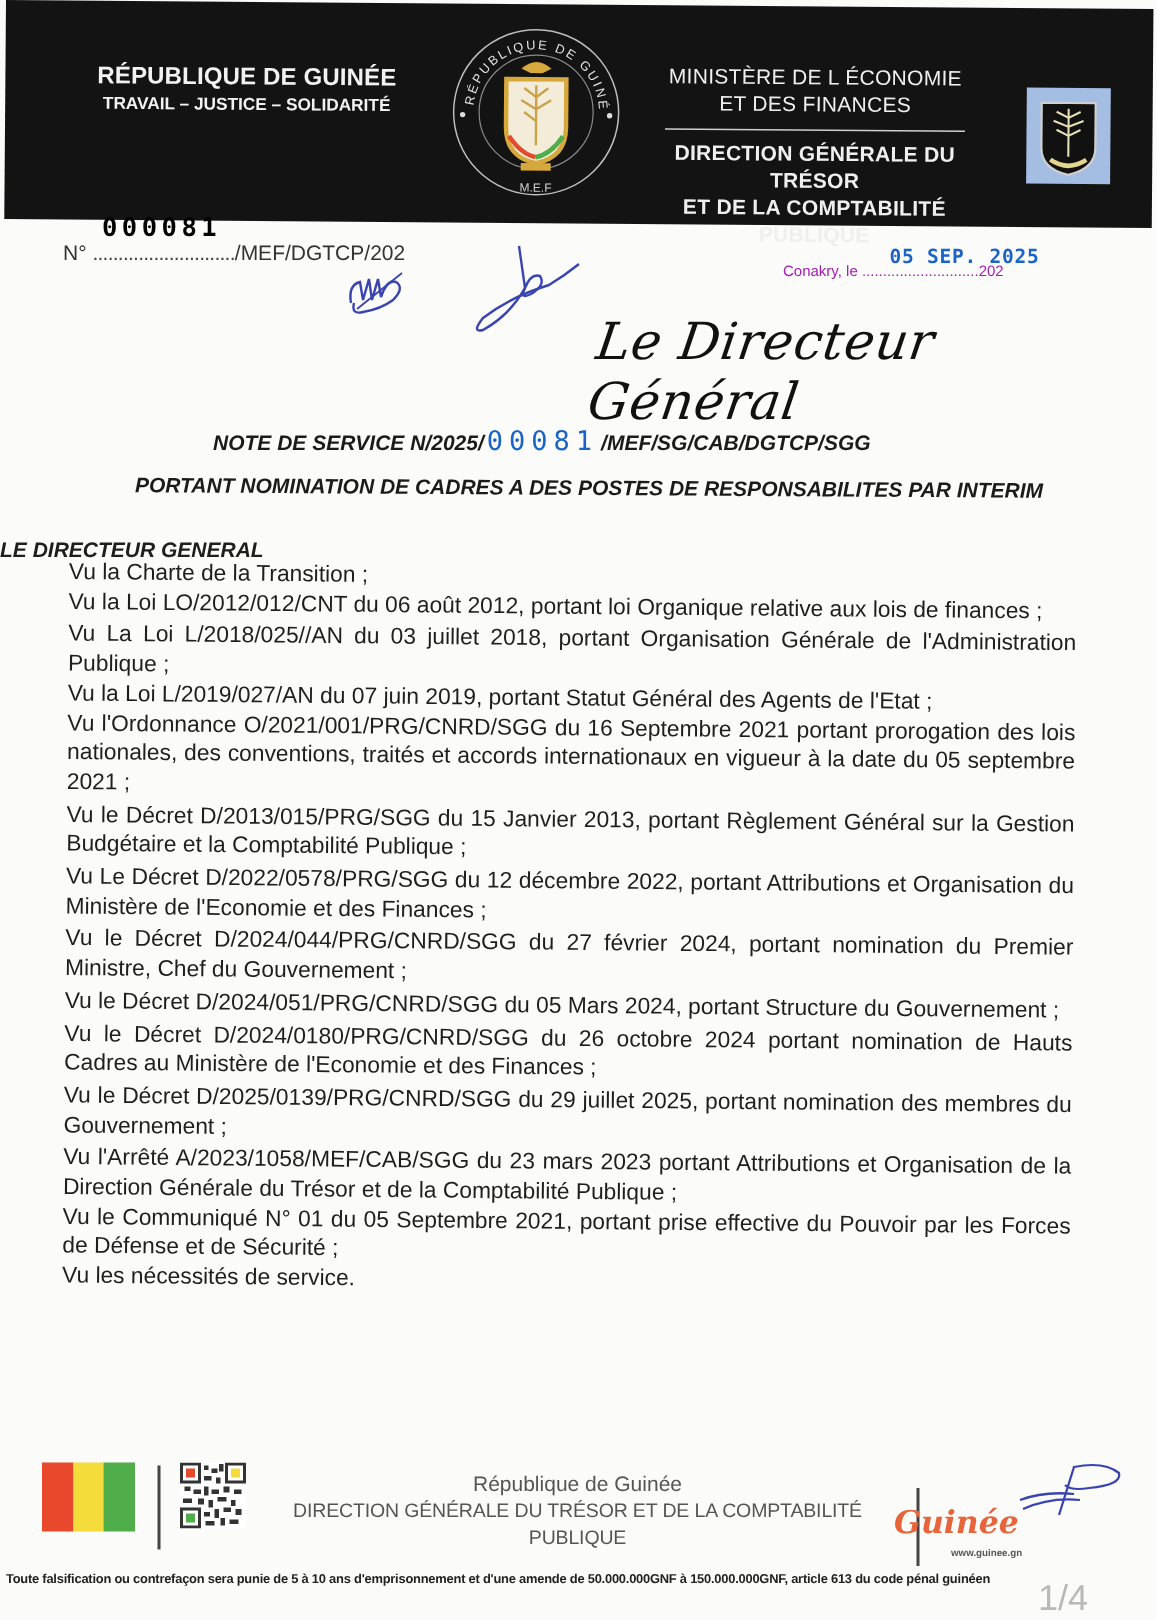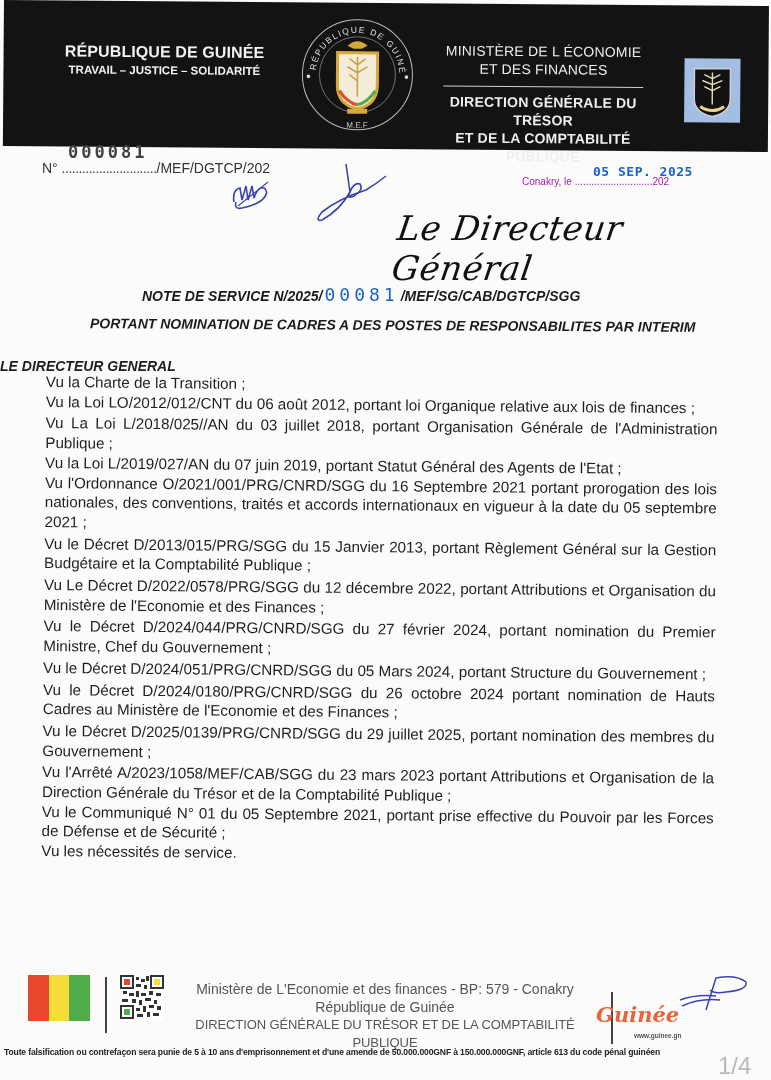--- a/index.html
+++ b/index.html
@@ -19,21 +19,21 @@
   .seal { position: absolute; left: 294px; top: 10px; width: 120px; height: 120px; }
   .hdr-right { position: absolute; left: 420px; top: 38px; width: 240px; text-align: center; color: #efefef; }
   .hdr-right .m1 { font-size: 14px; line-height: 18px; letter-spacing: 0.2px; }
   .hdr-right .rule { width: 200px; height: 1px; background: #cfcfcf; margin: 8px auto 6px; }
   .hdr-right .d1 { font-size: 14px; font-weight: bold; line-height: 18px; letter-spacing: 0.2px; }
   .crest-box { position: absolute; left: 681px; top: 53px; width: 56px; height: 64px; background: #a4bde2; }
   
   .ref { position: absolute; left: 42px; top: 160px; font-size: 14px; color: #333; }
   .ref .dots { letter-spacing: -0.5px; color: #444; }
   .stamp-num {
-    position: absolute; left: 68px; top: 142px; color: #404040;
+    position: absolute; left: 68px; top: 142px; color: #000000;
     font-family: "DejaVu Sans Mono", monospace; font-weight: bold; font-size: 17px; letter-spacing: 3px;
   }
   .date-line { position: absolute; left: 522px; top: 176px; font-size: 10px; color: #a21caf; }
   .stamp-date {
     position: absolute; left: 593px; top: 164px; color: #1a63c8;
     font-family: "DejaVu Sans Mono", monospace; font-weight: bold; font-size: 13px; letter-spacing: 0.5px;
   }
   .sig1 { position: absolute; left: 228px; top: 172px; width: 48px; height: 42px; }
   .sig2 { position: absolute; left: 310px; top: 162px; width: 80px; height: 62px; }
   .dg-script {
@@ -58,21 +58,21 @@
   .flag { position: absolute; left: 28px; top: 975px; width: 62px; height: 46px; display: flex; }
   .flag span { flex: 1; }
   .vbar { position: absolute; width: 2px; background: #444; }
   .qr { position: absolute; left: 120px; top: 975px; width: 44px; height: 44px; }
   .foot-text { position: absolute; left: 170px; top: 980px; width: 430px; text-align: center; color: #555; font-size: 14px; line-height: 18px; }
   .foot-text .f3 { font-size: 13px; letter-spacing: -0.1px; }
   .guinee-logo { position: absolute; left: 596px; top: 1002px; font-family: "DejaVu Serif", serif; font-style: italic; font-weight: bold; font-size: 21px; color: #e8643a; }
   .guinee-url { position: absolute; left: 634px; top: 1032px; font-size: 6.5px; color: #555; font-weight: bold; }
   .sig3 { position: absolute; left: 676px; top: 972px; width: 74px; height: 40px; }
   .warning { position: absolute; left: 4px; top: 1047px; width: 760px; font-size: 8.6px; font-weight: bold; color: #222; white-space: nowrap; letter-spacing: -0.15px; }
-  .pagenum { position: absolute; left: 718px; top: 1052px; font-size: 24px; color: #b9b9b9; }
+  .pagenum { position: absolute; left: 692px; top: 1052px; font-size: 24px; color: #b9b9b9; }
 </style>
 </head>
 <body>
 
 <div class="header">
   <div class="hdr-left">
     <div class="t1">RÉPUBLIQUE DE GUINÉE</div>
     <div class="t2">TRAVAIL – JUSTICE – SOLIDARITÉ</div>
   </div>
 
@@ -195,21 +195,20 @@
       <rect x="23" y="31" width="3" height="6"></rect>
     <rect x="29" y="30" width="5" height="3"></rect>
       <rect x="37" y="31" width="4" height="4"></rect>
       <rect x="17" y="39" width="6" height="3"></rect>
     <rect x="27" y="37" width="3" height="5"></rect>
       <rect x="33" y="38" width="6" height="3"></rect>
   </g>
 </svg>
 
 <div class="foot-text">
-  <div>Ministère de L'Economie et des finances - BP: 579 - Conakry</div>
   <div>République de Guinée</div>
   <div class="f3">DIRECTION GÉNÉRALE DU TRÉSOR ET DE LA COMPTABILITÉ PUBLIQUE</div>
 </div>
 
 <div class="vbar" style="left:611px; top:992px; height:52px;"></div>
 <div class="guinee-logo">Guinée</div>
 <div class="guinee-url">www.guinee.gn</div>
 
 <svg class="sig3" viewBox="0 0 74 40">
   <path d="M4,28 Q20,22 40,24 M6,34 Q24,26 44,28" stroke="#3a44b0" stroke-width="1.5" fill="none"></path>

